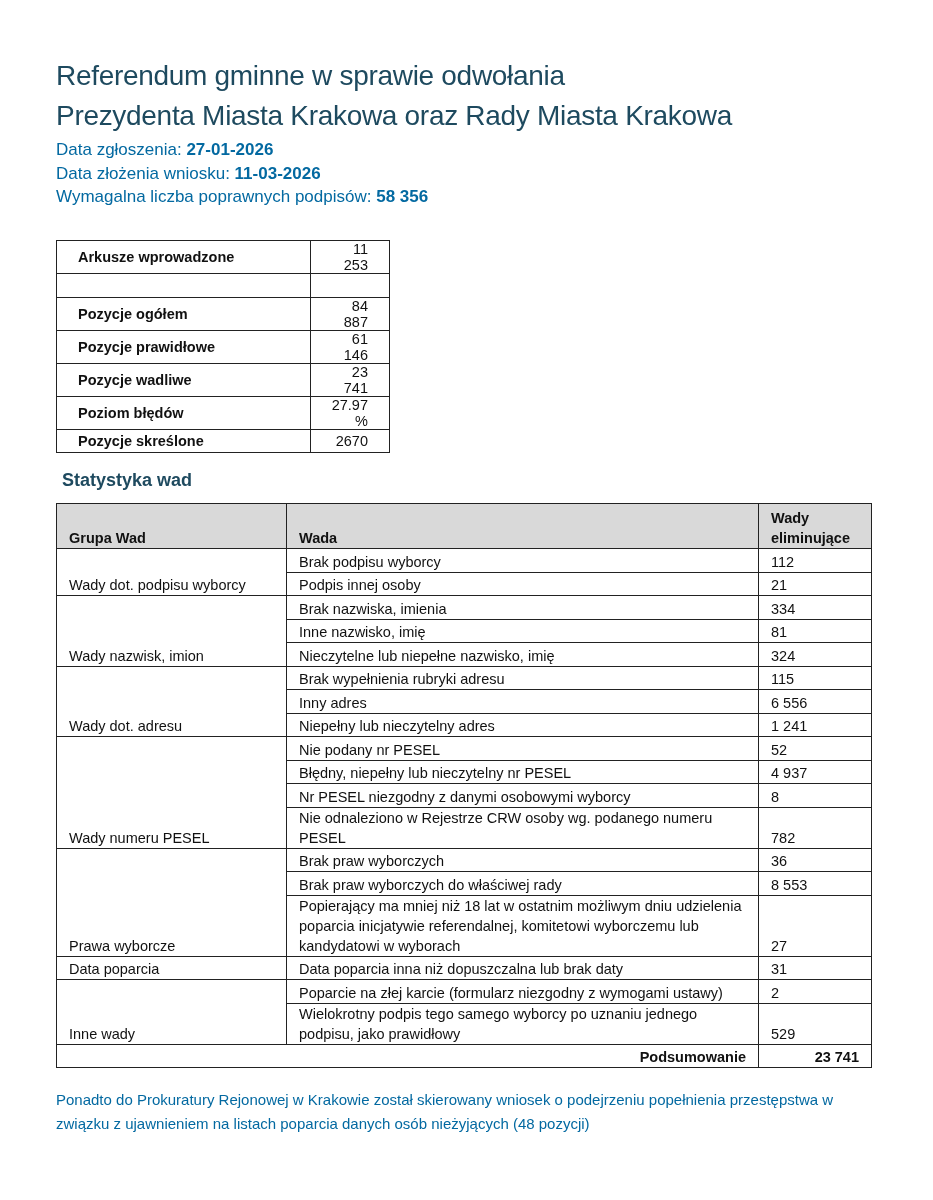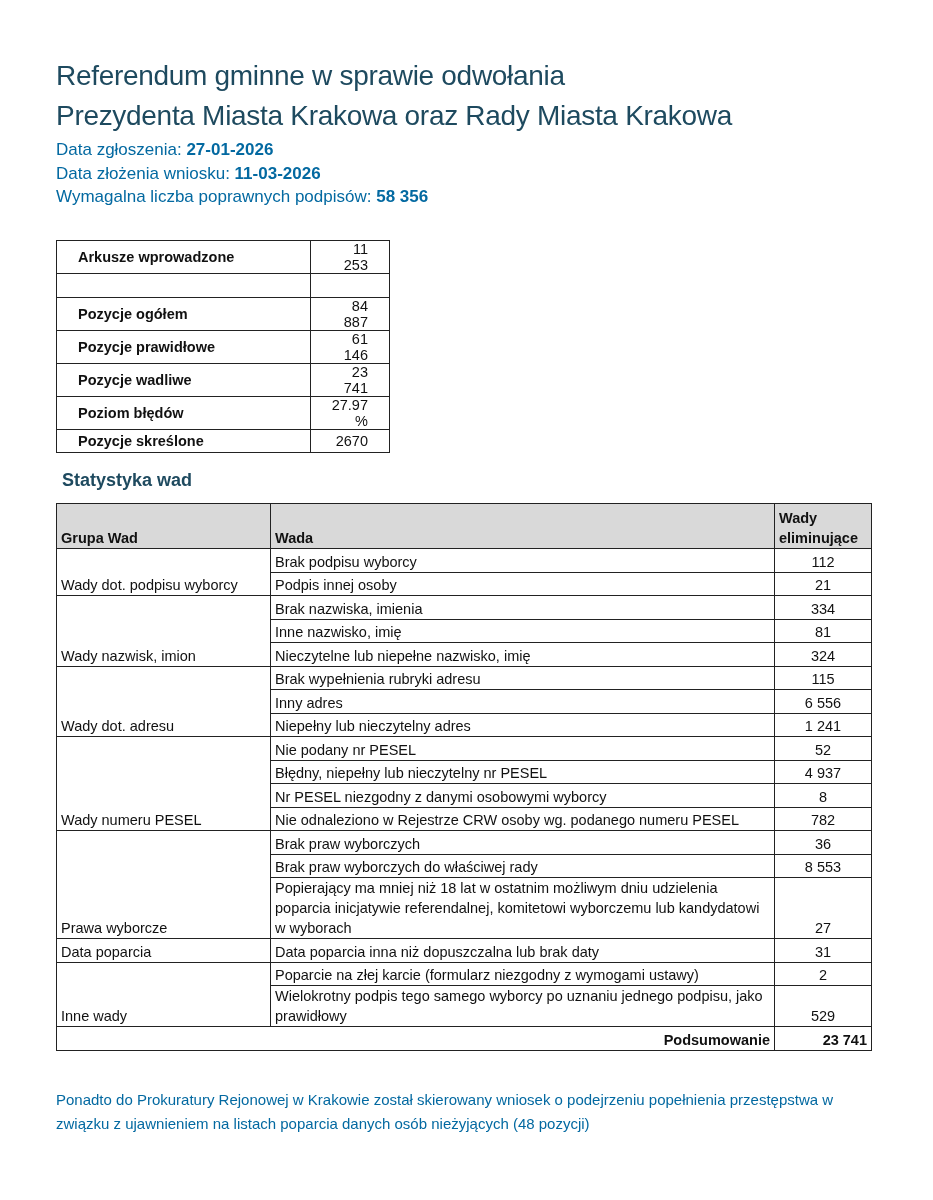--- a/index.html
+++ b/index.html
@@ -8,24 +8,24 @@
   .title { position: absolute; left: 56px; top: 56px; font-family: "Liberation Sans", sans-serif; font-size: 28px; line-height: 40px; color: #1e4a5f; letter-spacing: -0.3px; }
   .meta { position: absolute; left: 56px; top: 138px; font-family: "Liberation Sans", sans-serif; font-size: 17px; line-height: 23.5px; color: #0369a1; }
   .meta b { font-weight: bold; }
   table { border-collapse: collapse; font-family: "Liberation Sans", sans-serif; }
   .summary { position: absolute; left: 56px; top: 240px; width: 334px; font-size: 14.5px; }
   .summary td { border: 1px solid #222; height: 22.5px; padding: 0 21px; }
   .summary td.lbl { font-weight: bold; width: 212px; }
   .summary td.val { text-align: right; }
   .section { position: absolute; left: 62px; top: 470px; font-family: "Liberation Sans", sans-serif; font-size: 18px; font-weight: bold; color: #1e4a5f; }
   .defects { position: absolute; left: 56px; top: 503px; width: 816px; font-size: 14.5px; }
-  .defects th, .defects td { border: 1px solid #222; padding: 0 4px; vertical-align: bottom; line-height: 20px; }
+  .defects th, .defects td { border: 1px solid #222; padding: 0 12px; vertical-align: bottom; line-height: 20px; }
   .defects th { background: #d9d9d9; font-weight: bold; text-align: left; height: 44px; }
   .defects td { height: 22.5px; }
-  .defects td.num, .defects th.num { text-align: center; }
+  .defects td.num, .defects th.num { text-align: left; }
   .defects .c1 { width: 205px; }
   .defects .c3 { width: 88px; }
   .defects td.total-lbl { text-align: right; font-weight: bold; }
   .defects td.total-val { text-align: right; font-weight: bold; }
   .footnote { position: absolute; left: 56px; top: 1088px; width: 780px; font-family: "Liberation Sans", sans-serif; font-size: 15px; line-height: 23.5px; color: #0369a1; }
 </style>
 </head>
 <body>
 
 <div class="page">

